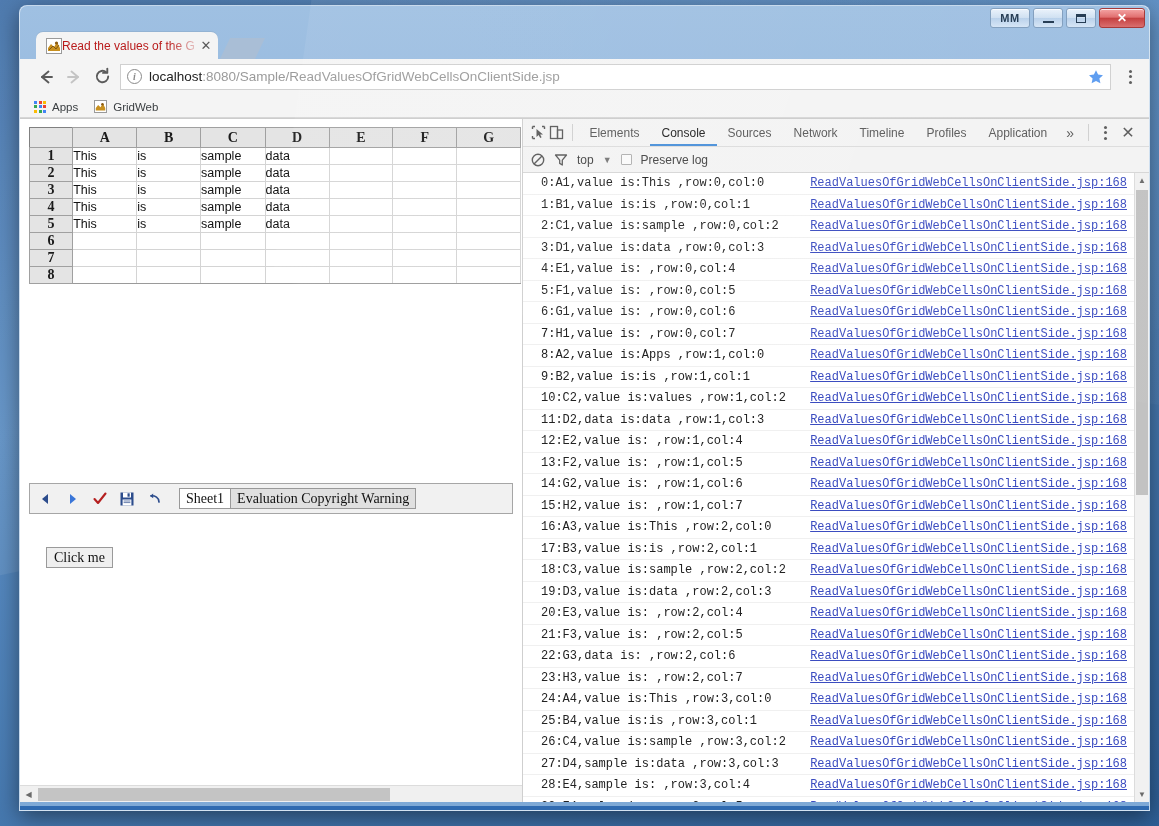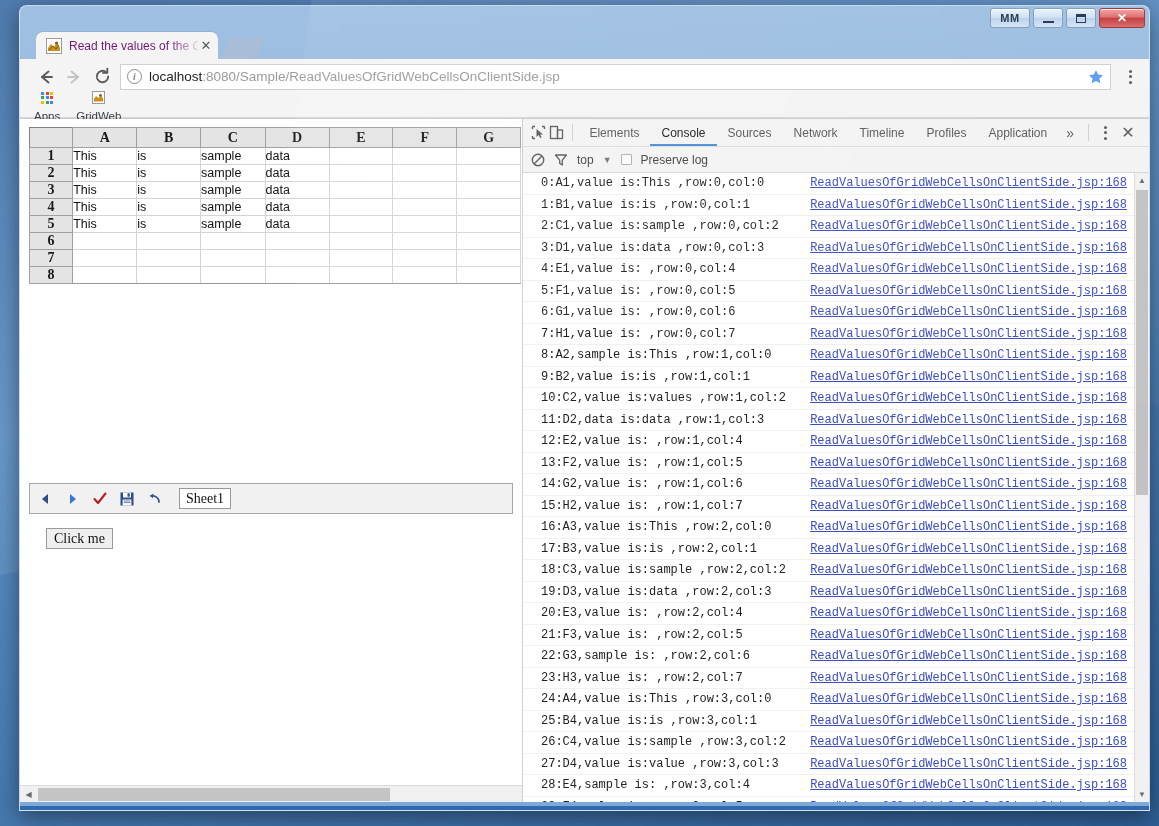--- a/index.html
+++ b/index.html
@@ -81,22 +81,22 @@
     padding: 0 4px 0 10px;
     box-shadow: 0 -1px 0 rgba(0,0,0,0.06);
   }
   .tab-favicon {
     width: 16px; height: 16px; flex: 0 0 16px;
     border: 1px solid #9a9a9a; background: #fff;
     display:flex; align-items:center; justify-content:center;
     font-size: 10px; line-height: 1; overflow: hidden;
   }
   .tab-title {
-    flex: 1 1 auto; margin-left: 7px;
-    font-size: 12px; color: #701a75;
+    flex: 1 1 auto; 
+    font-size: 12px; color: #b91c1c;
     white-space: nowrap; overflow: hidden;
     -webkit-mask-image: linear-gradient(90deg,#000 78%,rgba(0,0,0,0.15) 100%);
             mask-image: linear-gradient(90deg,#000 78%,rgba(0,0,0,0.15) 100%);
   }
   .tab-close {
     flex: 0 0 16px; width:16px; height:16px;
     display:flex;align-items:center;justify-content:center;
     font-size: 13px; color: #5a5a5a;
   }
   .newtab {
@@ -144,21 +144,21 @@
   }
   .menu-btn i { width:3px;height:3px;border-radius:50%;background:#5a5a5a;display:block; }
 
   
   #bookmarks {
     height: 24px; background: #f4f4f4;
     display: flex; align-items: center; padding-left: 14px;
     border-bottom: 1px solid #ccc;
     box-shadow: inset 0 -1px 0 #d6d6d6;
   }
-  .bm { display:flex; align-items:center; gap:6px; margin-right: 16px; font-size:11.5px; color:#3c4043;flex-direction:column; }
+  .bm { display:flex; align-items:center; gap:6px; margin-right: 16px; font-size:11.5px; color:#3c4043; }
   .apps-grid { display:grid; grid-template-columns: repeat(3,3px); grid-template-rows: repeat(3,3px); gap:1.5px; }
   .apps-grid i { width:3px;height:3px;display:block; }
   .bm-favicon { width:13px;height:13px;border:1px solid #9a9a9a;background:#fff;
     display:flex;align-items:center;justify-content:center;font-size:8px;overflow:hidden; }
 
   
   #content {
     position: relative;
     height: 683px; background: #fff;
     display: flex;
@@ -220,21 +220,21 @@
   .tabs-group { display:flex; margin-left: 6px; }
   .sheet-tab {
     height: 21px; padding: 0 6px;
     border: 1px solid #999;
     display: flex; align-items: center;
     font-family: "Liberation Serif", serif; font-size: 14px; color: #111;
     background: #fff;
   }
   .sheet-tab.inactive { background: #e0e0e0; border-left: none; }
   #clickme {
-    position: absolute; left: 26px; top: 409px;
+    position: absolute; left: 26px; top: 428px;
     min-width: 66px; height: 21px;
     background: #efefef;
     border: 1px solid #9a9a9a;
     font-family: "Liberation Serif", serif; font-size: 14px; color: #111;
     display: flex; align-items: center; justify-content: center;
     padding: 0 7px;
   }
 
   
   #devtools {
@@ -534,20 +534,21 @@
             </svg>
           </span>
           <span class="sb-icon">
             <svg width="14" height="12" viewBox="0 0 14 12">
                 <path d="M12 9 C12 4.5 8 2.5 4 2.8" stroke="#2c4c8c" stroke-width="1.7" fill="none" stroke-linecap="round"></path>
                 <path d="M6.2 0.6 L3 2.9 L6.2 5.2 Z" fill="#2c4c8c"></path>
               </svg>
           </span>
           <span class="tabs-group">
             <span class="sheet-tab">Sheet1</span>
+            <span class="sheet-tab inactive">Evaluation Copyright Warning</span>
           </span>
         </div>
 
         <div id="clickme">Click me</div>
 
         <div id="hscroll">
           <span class="harr">◀</span>
           <span class="hthumb"></span>
         </div>
       </div>
@@ -635,21 +636,21 @@
               </div>
               <div class="logrow">
                 <span class="log-msg">6:G1,value is: ,row:0,col:6</span>
                 <span class="log-src">ReadValuesOfGridWebCellsOnClientSide.jsp:168</span>
               </div>
               <div class="logrow">
                 <span class="log-msg">7:H1,value is: ,row:0,col:7</span>
                 <span class="log-src">ReadValuesOfGridWebCellsOnClientSide.jsp:168</span>
               </div>
               <div class="logrow">
-                <span class="log-msg">8:A2,sample is:This ,row:1,col:0</span>
+                <span class="log-msg">8:A2,value is:Apps ,row:1,col:0</span>
                 <span class="log-src">ReadValuesOfGridWebCellsOnClientSide.jsp:168</span>
               </div>
               <div class="logrow">
                 <span class="log-msg">9:B2,value is:is ,row:1,col:1</span>
                 <span class="log-src">ReadValuesOfGridWebCellsOnClientSide.jsp:168</span>
               </div>
               <div class="logrow">
                 <span class="log-msg">10:C2,value is:values ,row:1,col:2</span>
                 <span class="log-src">ReadValuesOfGridWebCellsOnClientSide.jsp:168</span>
               </div>
@@ -691,41 +692,41 @@
               </div>
               <div class="logrow">
                 <span class="log-msg">20:E3,value is: ,row:2,col:4</span>
                 <span class="log-src">ReadValuesOfGridWebCellsOnClientSide.jsp:168</span>
               </div>
               <div class="logrow">
                 <span class="log-msg">21:F3,value is: ,row:2,col:5</span>
                 <span class="log-src">ReadValuesOfGridWebCellsOnClientSide.jsp:168</span>
               </div>
               <div class="logrow">
-                <span class="log-msg">22:G3,sample is: ,row:2,col:6</span>
+                <span class="log-msg">22:G3,data is: ,row:2,col:6</span>
                 <span class="log-src">ReadValuesOfGridWebCellsOnClientSide.jsp:168</span>
               </div>
               <div class="logrow">
                 <span class="log-msg">23:H3,value is: ,row:2,col:7</span>
                 <span class="log-src">ReadValuesOfGridWebCellsOnClientSide.jsp:168</span>
               </div>
               <div class="logrow">
                 <span class="log-msg">24:A4,value is:This ,row:3,col:0</span>
                 <span class="log-src">ReadValuesOfGridWebCellsOnClientSide.jsp:168</span>
               </div>
               <div class="logrow">
                 <span class="log-msg">25:B4,value is:is ,row:3,col:1</span>
                 <span class="log-src">ReadValuesOfGridWebCellsOnClientSide.jsp:168</span>
               </div>
               <div class="logrow">
                 <span class="log-msg">26:C4,value is:sample ,row:3,col:2</span>
                 <span class="log-src">ReadValuesOfGridWebCellsOnClientSide.jsp:168</span>
               </div>
               <div class="logrow">
-                <span class="log-msg">27:D4,value is:value ,row:3,col:3</span>
+                <span class="log-msg">27:D4,sample is:data ,row:3,col:3</span>
                 <span class="log-src">ReadValuesOfGridWebCellsOnClientSide.jsp:168</span>
               </div>
               <div class="logrow">
                 <span class="log-msg">28:E4,sample is: ,row:3,col:4</span>
                 <span class="log-src">ReadValuesOfGridWebCellsOnClientSide.jsp:168</span>
               </div>
               <div class="logrow">
                 <span class="log-msg">29:F4,value is: ,row:3,col:5</span>
                 <span class="log-src">ReadValuesOfGridWebCellsOnClientSide.jsp:168</span>
               </div>

